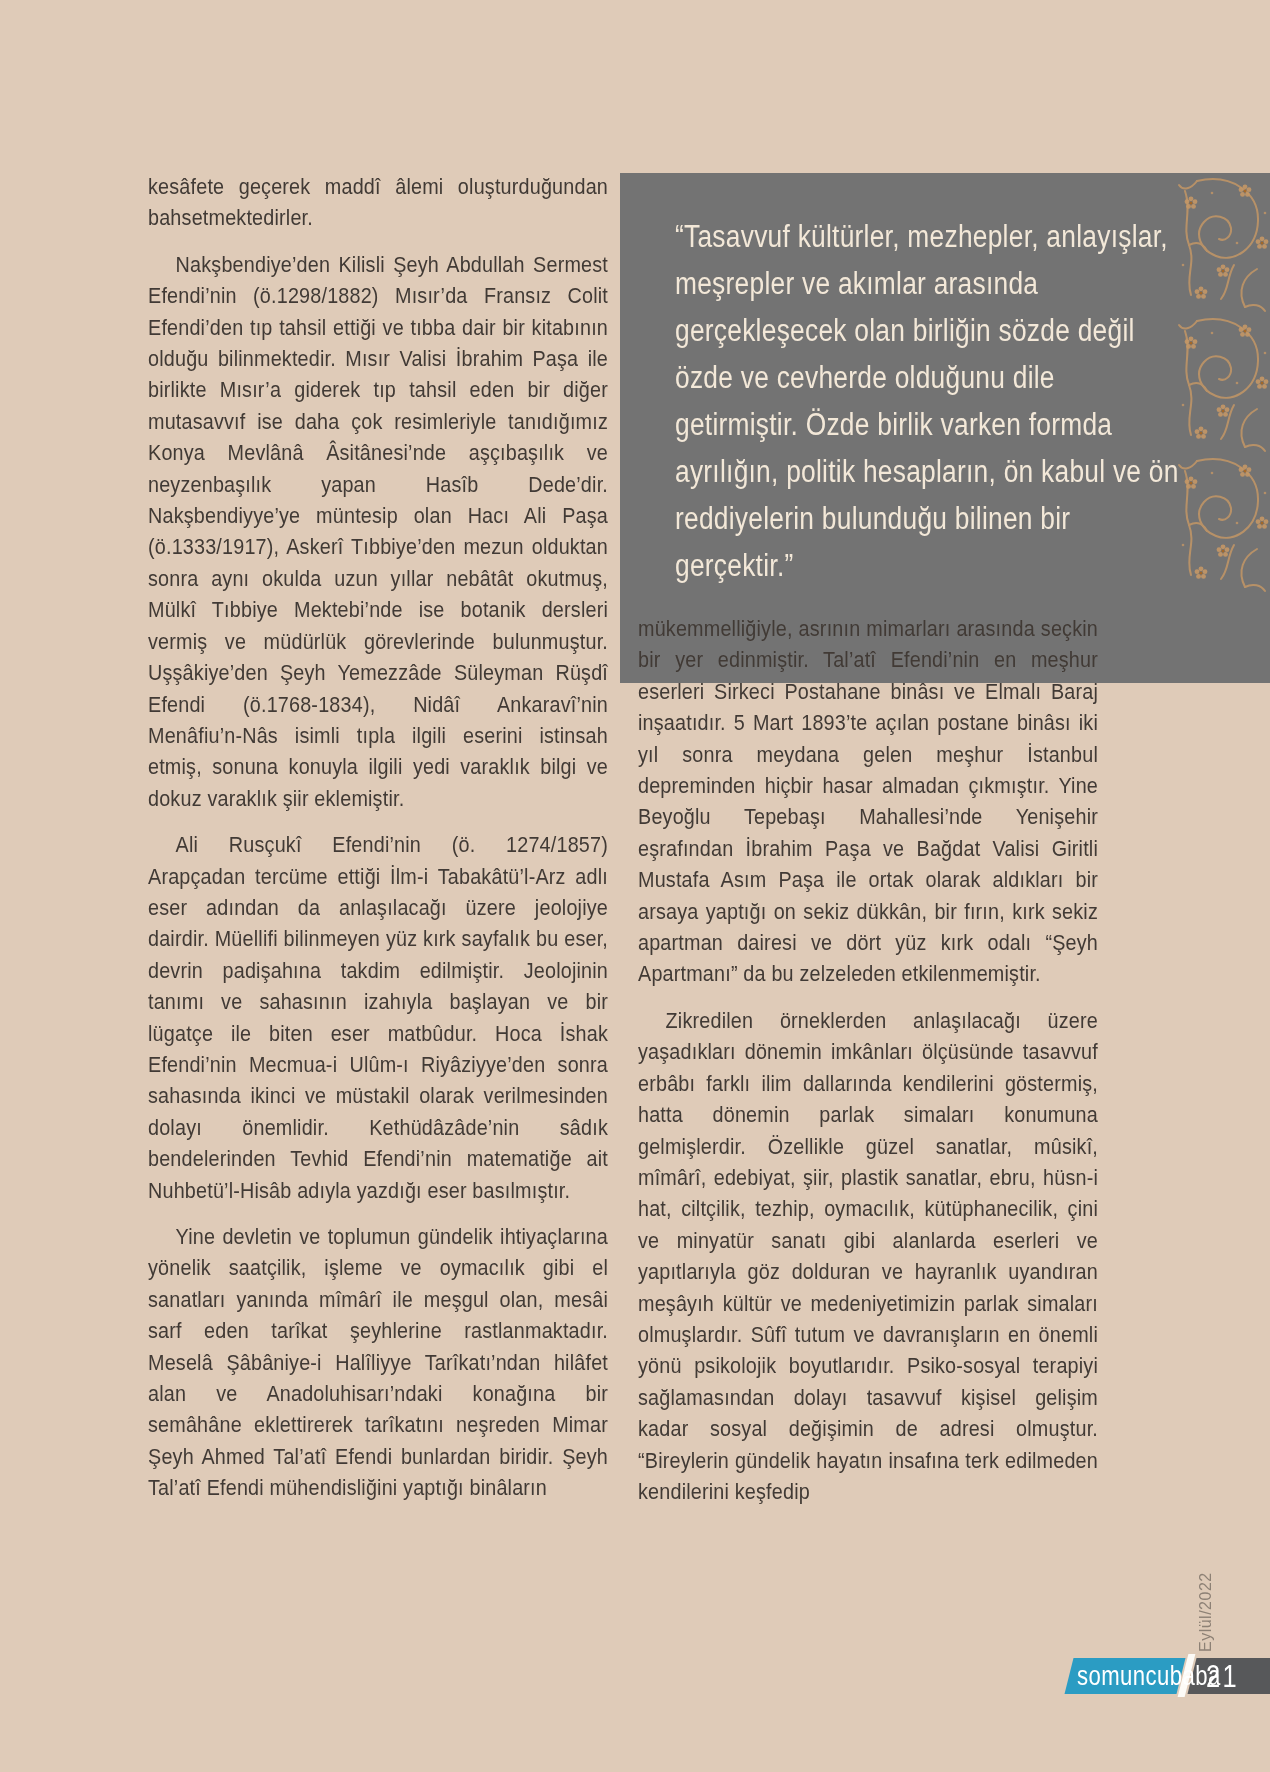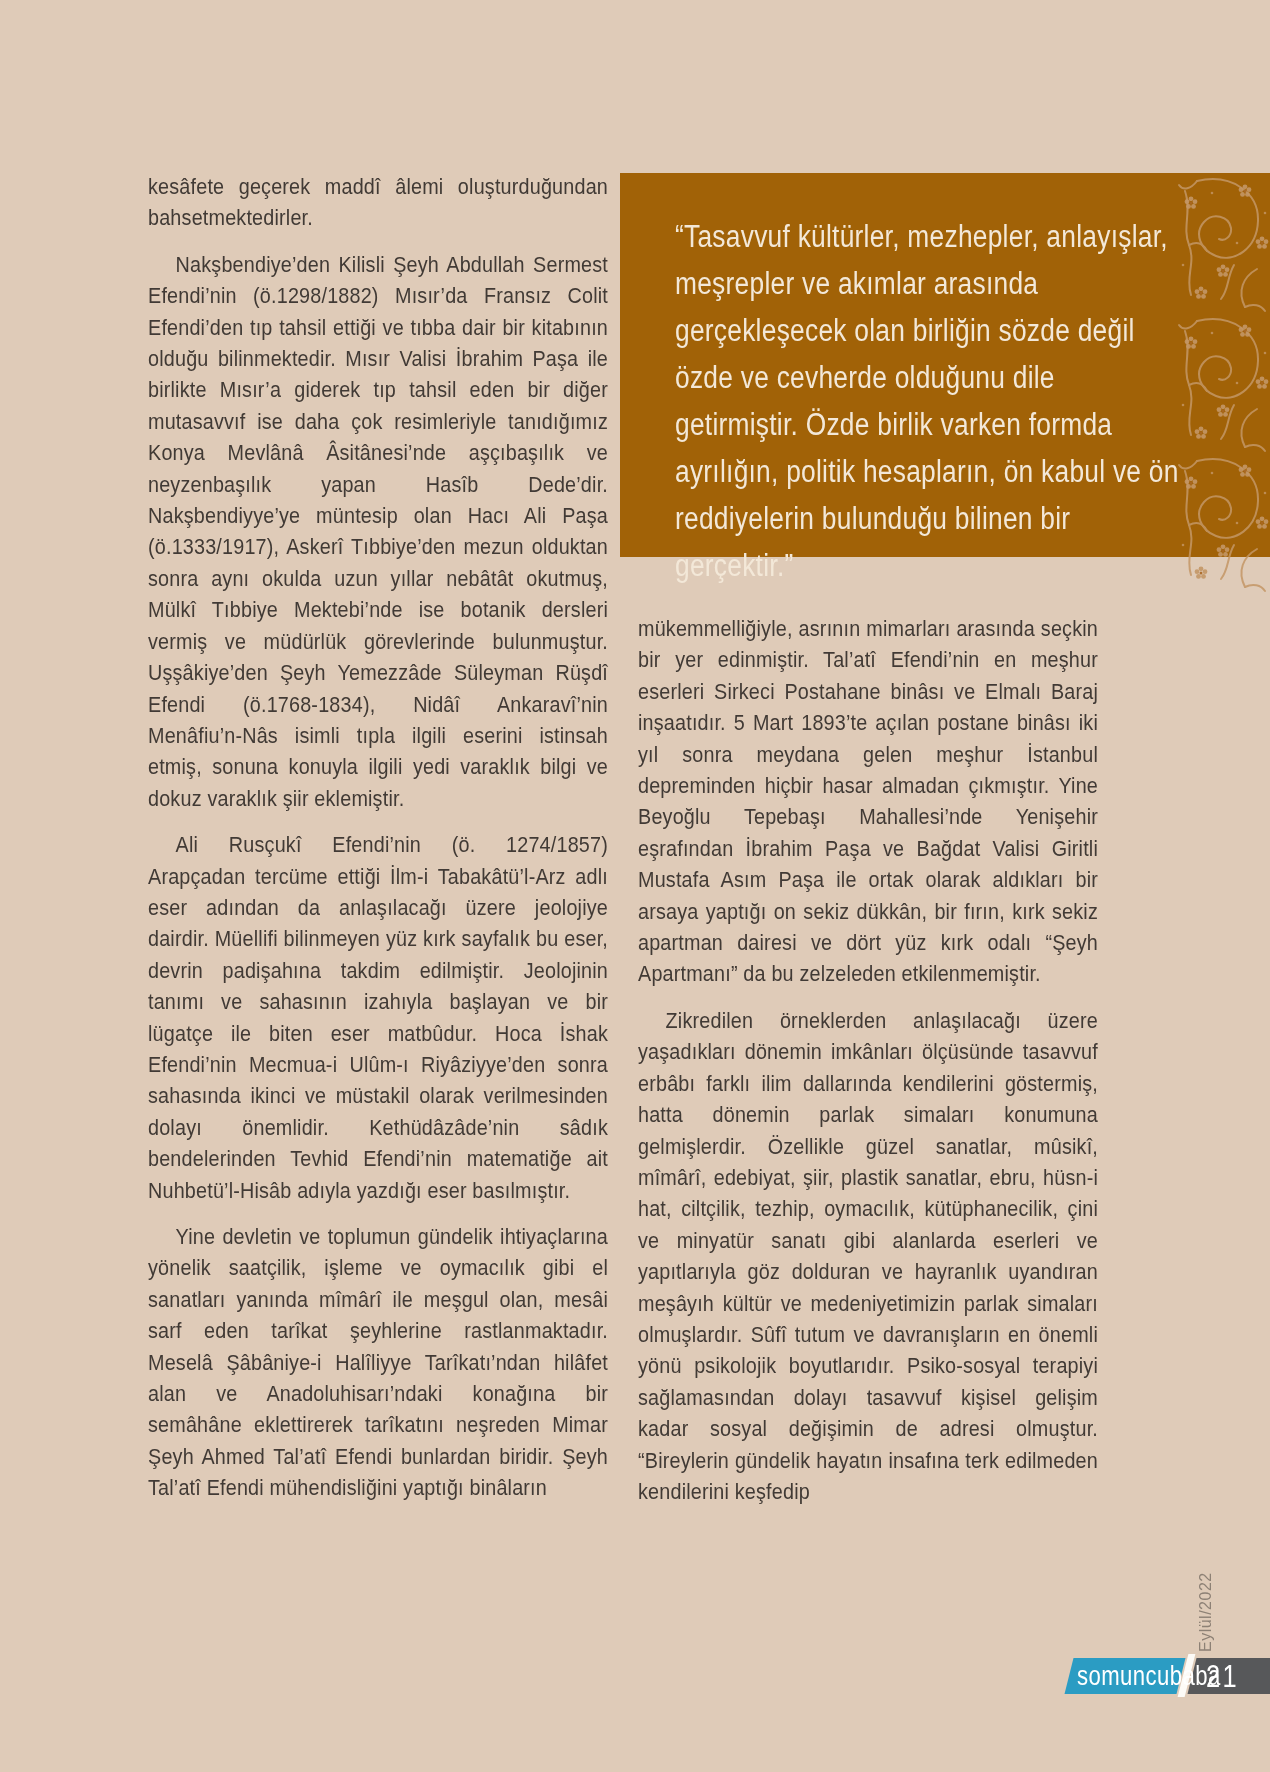--- a/index.html
+++ b/index.html
@@ -24,22 +24,22 @@
   }
   .col-left{left:148px;top:172px;}
   .col-right{left:638px;top:614px;}
   .col p{margin:0 0 15px 0;text-indent:30px;}
   .col p.continuation{text-indent:0;}
 
   
   .quote-band{
     position:absolute;
     left:620px;top:173px;
-    width:650px;height:384px;
-    background:#a16207;
+    width:650px;height:510px;
+    background:#737373;
   }
   .quote-text{
     position:absolute;
     left:55px;top:40px;
     width:600px;
     transform:scaleX(0.85);
     transform-origin:0 0;
     color:#f3e8d8;
     font-size:31px;
     line-height:47px;

